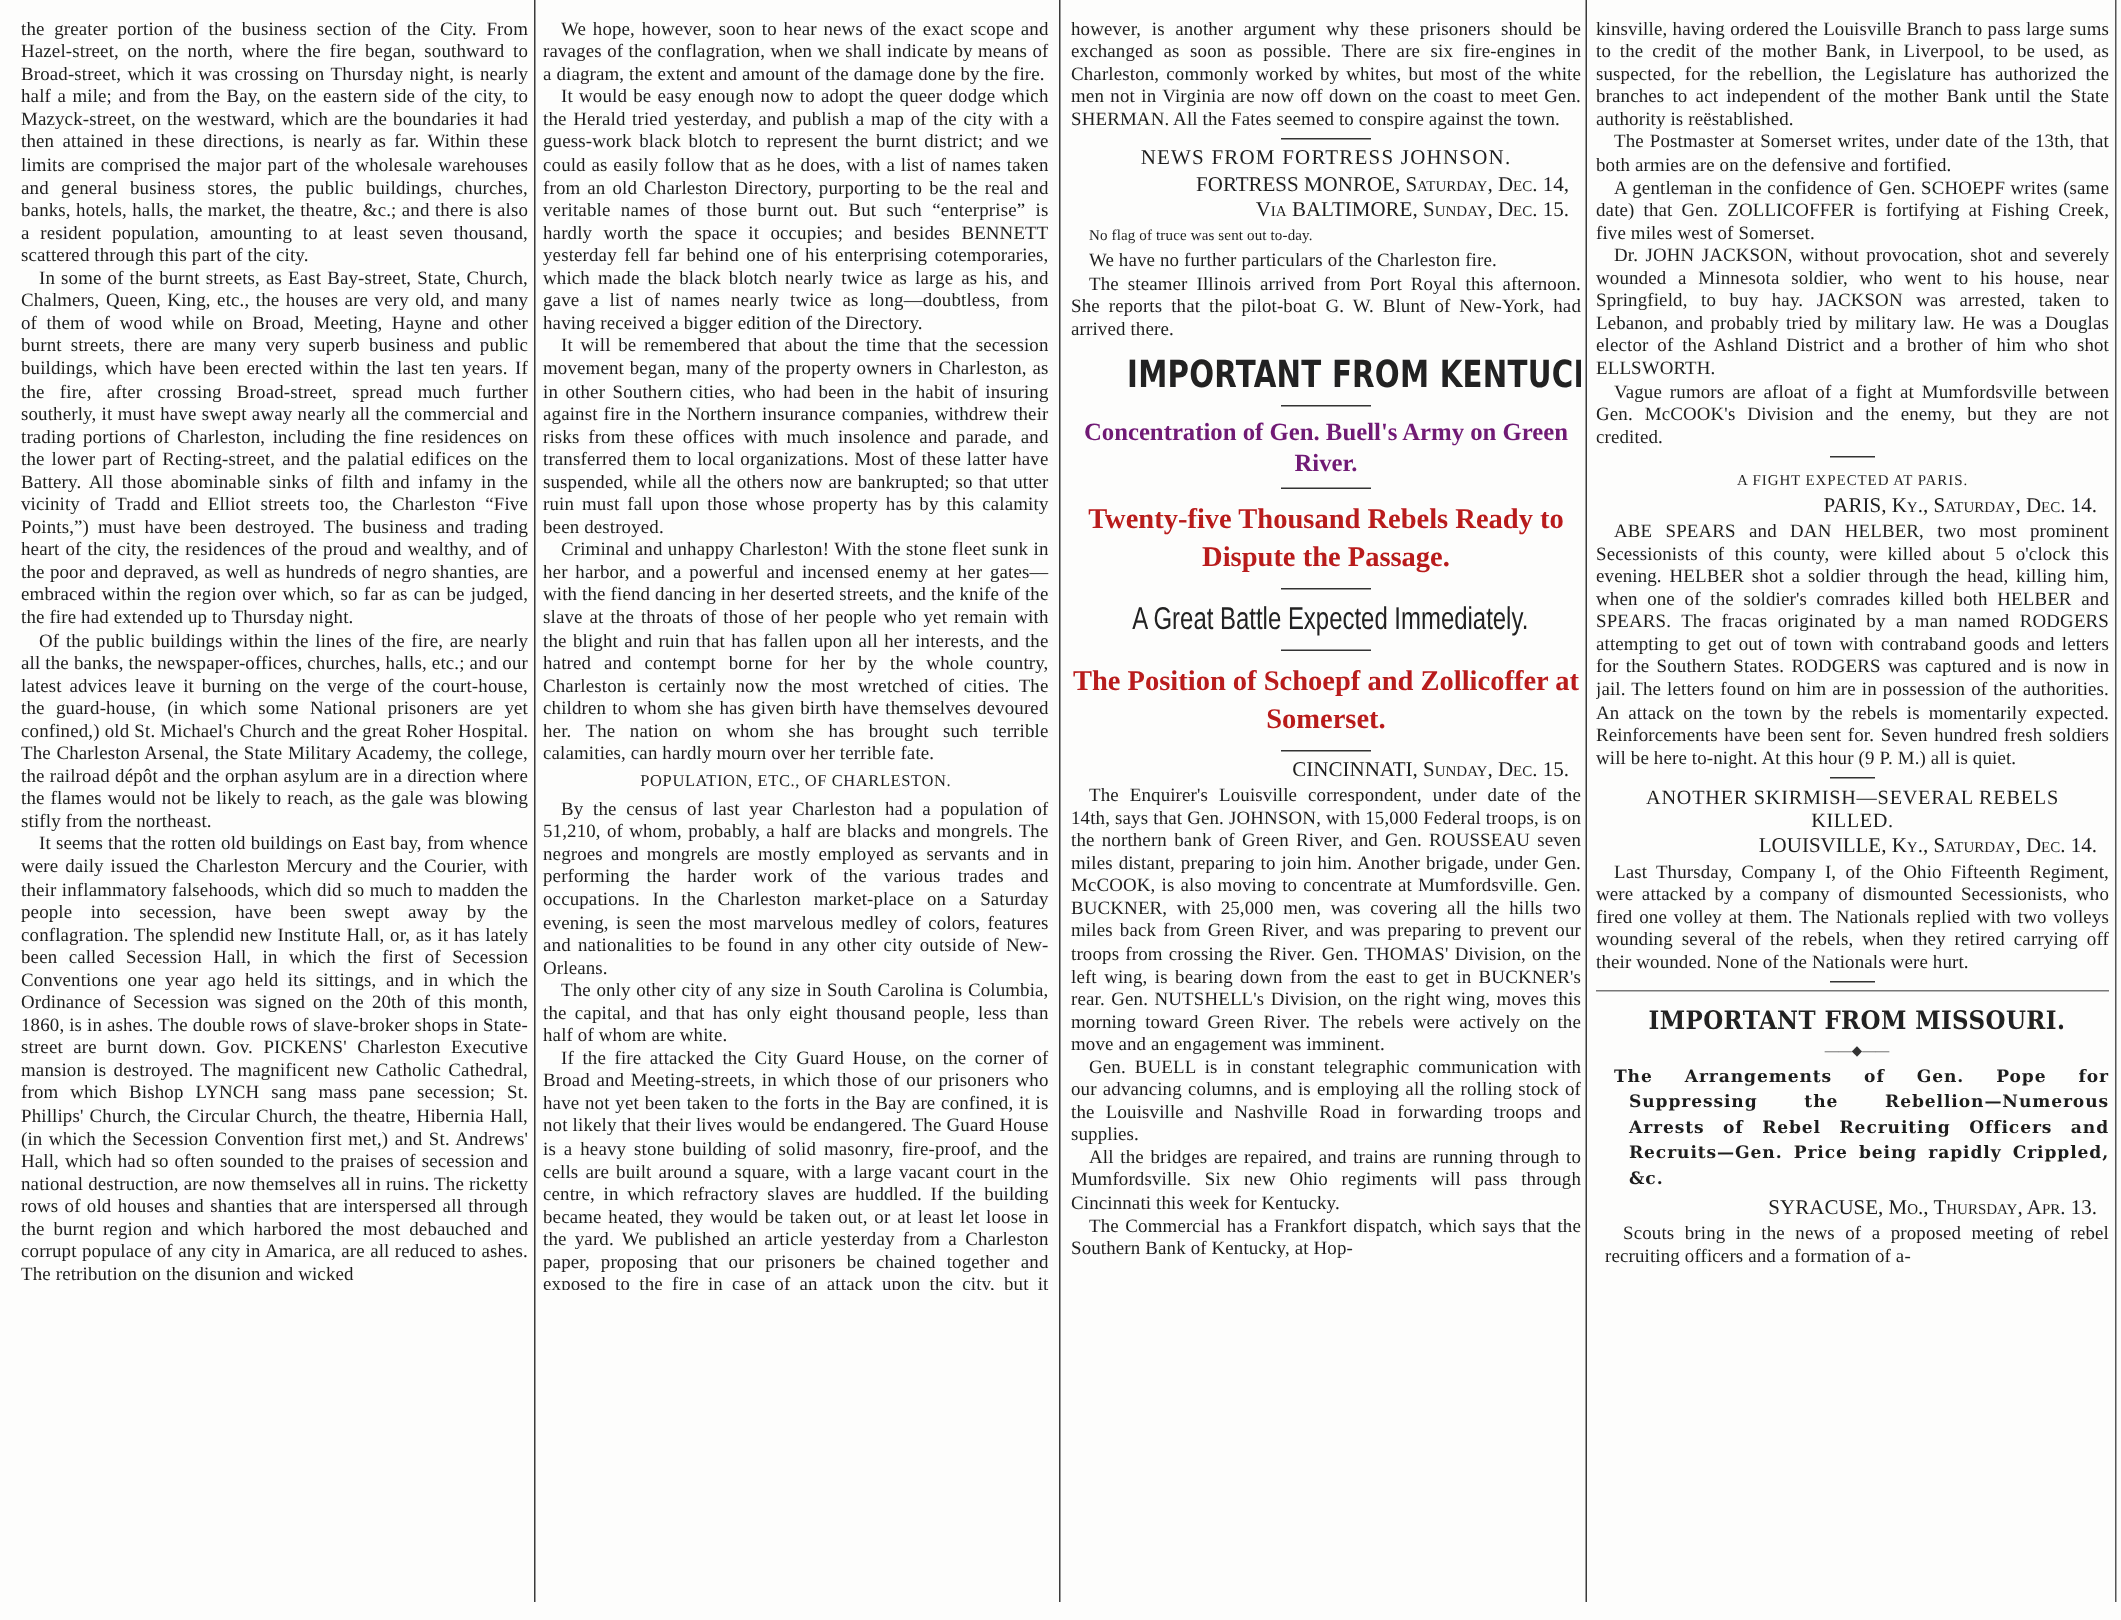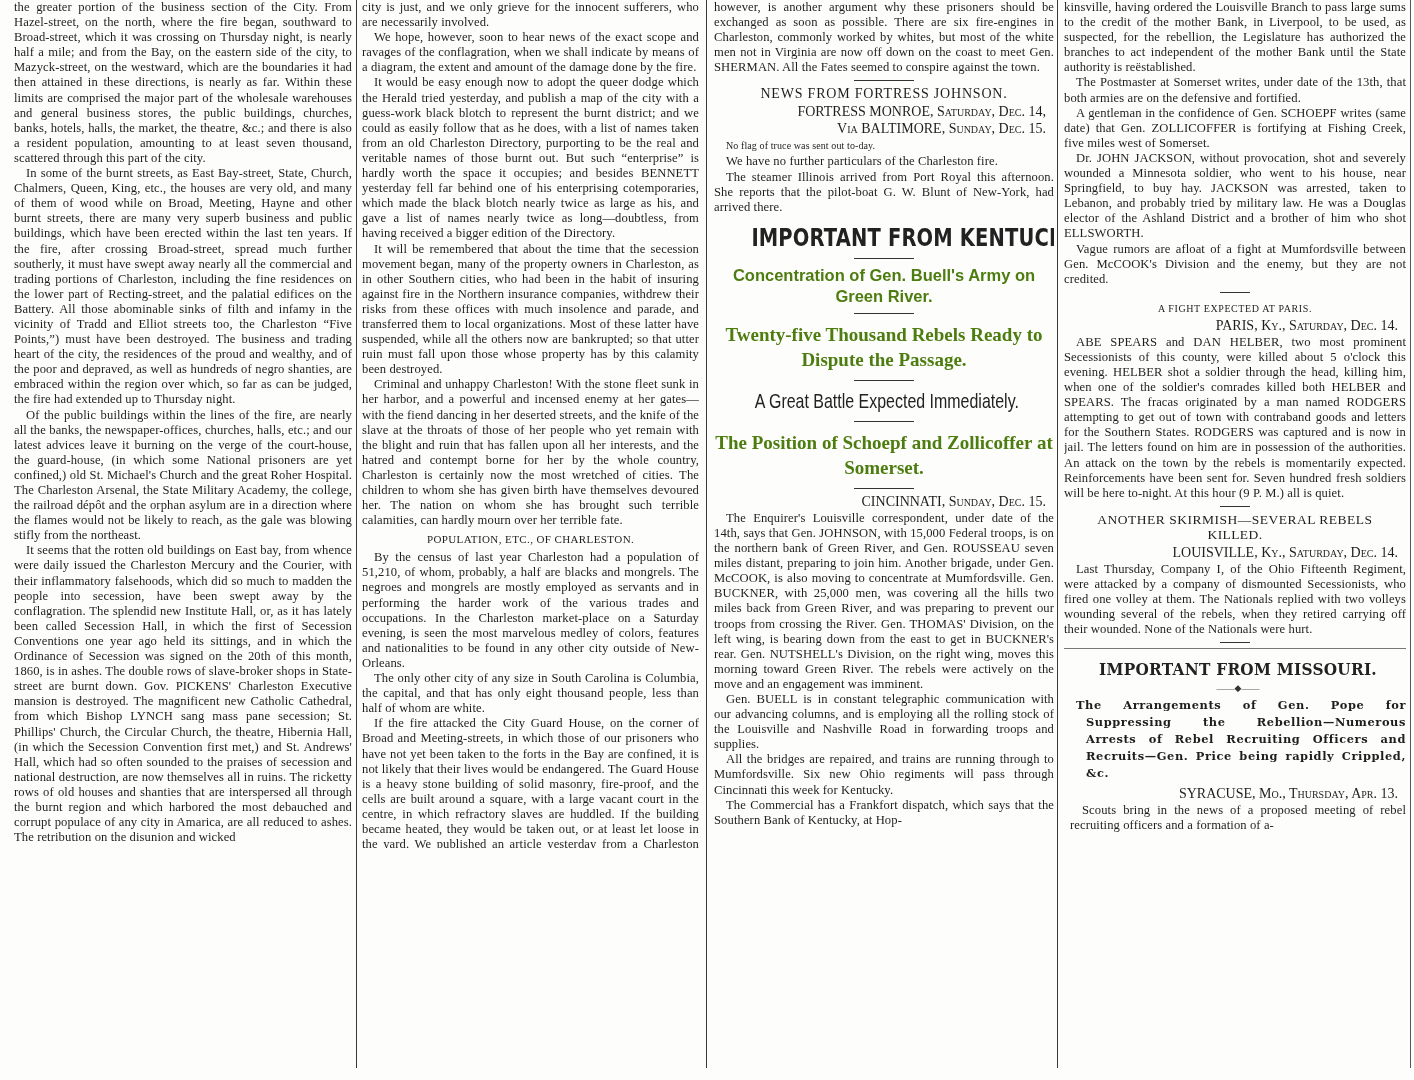--- a/index.html
+++ b/index.html
@@ -1,41 +1,41 @@
 <!DOCTYPE html>
 <html><head>
 <meta charset="utf-8">
 <style>
   html, body { margin: 0; padding: 0; background: #ffffff; }
   body { width: 1414px; height: 1080px; overflow: hidden; position: relative;
          font-family: "Liberation Serif", "DejaVu Serif", serif; color: #1e1e1e; }
   .page { position: absolute; left: 0; top: 0; width: 1414px; height: 1080px; background: #fdfdfc; }
-  .col { position: absolute; top: 0; height: 848px; overflow: hidden; box-sizing: border-box; }
+  .col { position: absolute; top: 12px; height: 848px; overflow: hidden; box-sizing: border-box; }
   #col1 { left: 14px; width: 338px; }
   #col2 { left: 362px; width: 337px; }
   #col3 { left: 714px; width: 340px; }
   #col4 { left: 1064px; width: 342px; }
   .rule { position: absolute; top: 0; width: 1px; background: #3a3a3a; }
   #rule1 { left: 356px; height: 1068px; }
   #rule2 { left: 706px; height: 1068px; }
   #rule3 { left: 1057px; height: 1068px; }
   #rule4 { left: 1410px; height: 1068px; background:#555; }
   .p { font-size: 12.6px; line-height: 15.1px; text-align: justify; margin: 0; text-indent: 12px; letter-spacing: 0.1px; }
   .p.noind { text-indent: 0; }
   .sc { font-variant: small-caps; }
   .sub { text-align: center; font-size: 11px; line-height: 15px; margin: 4px 0 3px; letter-spacing: 0.4px; }
   .dateline { text-align: right; font-size: 14px; line-height: 15px; margin: 2px 0; padding-right: 8px; }
   .shortrule { width: 60px; height: 1px; background: #333; margin: 5px auto; }
   .kybox { border-left: 1px solid #333; margin-left: -8px; padding-left: 7px; }
   .big-head { font-family: "DejaVu Sans", "Liberation Sans", sans-serif; font-weight: bold; font-size: 25px;
               letter-spacing: 0.2px; text-align: center; margin: 8px 0 6px; transform: scaleX(0.78); transform-origin: center;
               white-space: nowrap; color:#222; }
-  .deck-heavy { font-family: Liberation Sans, sans-serif; font-weight: bold; font-size: 16.5px; line-height: 21px; text-align: center; margin: 6px 0; color:#4d7c0f; }
+  .deck-heavy { font-family: Liberation Serif, serif; font-weight: bold; font-size: 16.5px; line-height: 21px; text-align: center; margin: 6px 0; color:#701a75; }
   .deck-cond { font-family: "Liberation Sans", sans-serif; font-size: 21px; text-align: center; margin: 8px 0; transform: scaleX(0.76); white-space: nowrap; color:#222;}
-  .deck-bold { font-family: "Liberation Serif", serif; font-weight: bold; font-size: 19px; line-height: 25px; text-align: center; margin: 8px 0; color:#4d7c0f; }
+  .deck-bold { font-family: "Liberation Serif", serif; font-weight: bold; font-size: 19px; line-height: 25px; text-align: center; margin: 8px 0; color:#b91c1c; }
   .mo-head { font-family: "DejaVu Serif", serif; font-weight: bold; font-size: 17px; text-align: center; margin: 10px 0 4px; letter-spacing: 0.3px; transform: scaleX(0.9); white-space: nowrap; color:#222;}
   .mo-deck { font-family: "DejaVu Serif", serif; font-weight: bold; font-size: 11.4px; line-height: 17px; text-align: justify; margin: 4px 0; text-indent: -10px; padding-left: 16px; letter-spacing: 0.6px; }
   .diamond-rule { text-align: center; font-size: 9px; line-height: 10px; margin: 4px 0; color:#333; }
   .mo-box { border-left: 6px solid #a21caf; border-top: 1px solid #777; margin-left: -8px; padding-left: 8px; }
   .fm-sub { font-size: 10px; text-align: center; letter-spacing: 0.6px; margin: 10px 0 4px; }
 </style>
 </head>
 <body>
 
 <div class="page">
@@ -46,21 +46,20 @@
   <div class="rule" id="rule4"></div>
 
   <div class="col" id="col1">
     <p class="p noind">the greater portion of the business section of the City. From Hazel-street, on the north, where the fire began, southward to Broad-street, which it was crossing on Thursday night, is nearly half a mile; and from the Bay, on the eastern side of the city, to Mazyck-street, on the westward, which are the boundaries it had then attained in these directions, is nearly as far. Within these limits are comprised the major part of the wholesale warehouses and general business stores, the public buildings, churches, banks, hotels, halls, the market, the theatre, &amp;c.; and there is also a resident population, amounting to at least seven thousand, scattered through this part of the city.</p>
     <p class="p">In some of the burnt streets, as East Bay-street, State, Church, Chalmers, Queen, King, etc., the houses are very old, and many of them of wood while on Broad, Meeting, Hayne and other burnt streets, there are many very superb business and public buildings, which have been erected within the last ten years. If the fire, after crossing Broad-street, spread much further southerly, it must have swept away nearly all the commercial and trading portions of Charleston, including the fine residences on the lower part of Recting-street, and the palatial edifices on the Battery. All those abominable sinks of filth and infamy in the vicinity of Tradd and Elliot streets too, the Charleston “Five Points,”) must have been destroyed. The business and trading heart of the city, the residences of the proud and wealthy, and of the poor and depraved, as well as hundreds of negro shanties, are embraced within the region over which, so far as can be judged, the fire had extended up to Thursday night.</p>
     <p class="p">Of the public buildings within the lines of the fire, are nearly all the banks, the newspaper-offices, churches, halls, etc.; and our latest advices leave it burning on the verge of the court-house, the guard-house, (in which some National prisoners are yet confined,) old St. Michael's Church and the great Roher Hospital. The Charleston Arsenal, the State Military Academy, the college, the railroad dépôt and the orphan asylum are in a direction where the flames would not be likely to reach, as the gale was blowing stifly from the northeast.</p>
     <p class="p">It seems that the rotten old buildings on East bay, from whence were daily issued the Charleston Mercury and the Courier, with their inflammatory falsehoods, which did so much to madden the people into secession, have been swept away by the conflagration. The splendid new Institute Hall, or, as it has lately been called Secession Hall, in which the first of Secession Conventions one year ago held its sittings, and in which the Ordinance of Secession was signed on the 20th of this month, 1860, is in ashes. The double rows of slave-broker shops in State-street are burnt down. Gov. PICKENS' Charleston Executive mansion is destroyed. The magnificent new Catholic Cathedral, from which Bishop LYNCH sang mass pane secession; St. Phillips' Church, the Circular Church, the theatre, Hibernia Hall, (in which the Secession Convention first met,) and St. Andrews' Hall, which had so often sounded to the praises of secession and national destruction, are now themselves all in ruins. The ricketty rows of old houses and shanties that are interspersed all through the burnt region and which harbored the most debauched and corrupt populace of any city in Amarica, are all reduced to ashes. The retribution on the disunion and wicked</p>
   </div>
 
   <div class="col" id="col2">
-    <p class="p noind">city is just, and we only grieve for the innocent sufferers, who are necessarily involved.</p>
     <p class="p">We hope, however, soon to hear news of the exact scope and ravages of the conflagration, when we shall indicate by means of a diagram, the extent and amount of the damage done by the fire.</p>
     <p class="p">It would be easy enough now to adopt the queer dodge which the Herald tried yesterday, and publish a map of the city with a guess-work black blotch to represent the burnt district; and we could as easily follow that as he does, with a list of names taken from an old Charleston Directory, purporting to be the real and veritable names of those burnt out. But such “enterprise” is hardly worth the space it occupies; and besides BENNETT yesterday fell far behind one of his enterprising cotemporaries, which made the black blotch nearly twice as large as his, and gave a list of names nearly twice as long—doubtless, from having received a bigger edition of the Directory.</p>
     <p class="p">It will be remembered that about the time that the secession movement began, many of the property owners in Charleston, as in other Southern cities, who had been in the habit of insuring against fire in the Northern insurance companies, withdrew their risks from these offices with much insolence and parade, and transferred them to local organizations. Most of these latter have suspended, while all the others now are bankrupted; so that utter ruin must fall upon those whose property has by this calamity been destroyed.</p>
     <p class="p">Criminal and unhappy Charleston! With the stone fleet sunk in her harbor, and a powerful and incensed enemy at her gates—with the fiend dancing in her deserted streets, and the knife of the slave at the throats of those of her people who yet remain with the blight and ruin that has fallen upon all her interests, and the hatred and contempt borne for her by the whole country, Charleston is certainly now the most wretched of cities. The children to whom she has given birth have themselves devoured her. The nation on whom she has brought such terrible calamities, can hardly mourn over her terrible fate.</p>
     <div class="sub">POPULATION, ETC., OF CHARLESTON.</div>
     <p class="p">By the census of last year Charleston had a population of 51,210, of whom, probably, a half are blacks and mongrels. The negroes and mongrels are mostly employed as servants and in performing the harder work of the various trades and occupations. In the Charleston market-place on a Saturday evening, is seen the most marvelous medley of colors, features and nationalities to be found in any other city outside of New-Orleans.</p>
     <p class="p">The only other city of any size in South Carolina is Columbia, the capital, and that has only eight thousand people, less than half of whom are white.</p>
     <p class="p">If the fire attacked the City Guard House, on the corner of Broad and Meeting-streets, in which those of our prisoners who have not yet been taken to the forts in the Bay are confined, it is not likely that their lives would be endangered. The Guard House is a heavy stone building of solid masonry, fire-proof, and the cells are built around a square, with a large vacant court in the centre, in which refractory slaves are huddled. If the building became heated, they would be taken out, or at least let loose in the yard. We published an article yesterday from a Charleston paper, proposing that our prisoners be chained together and exposed to the fire in case of an attack upon the city, but it cannot be credited that they would roast them alive in such a case as this. This,</p>
   </div>
 

